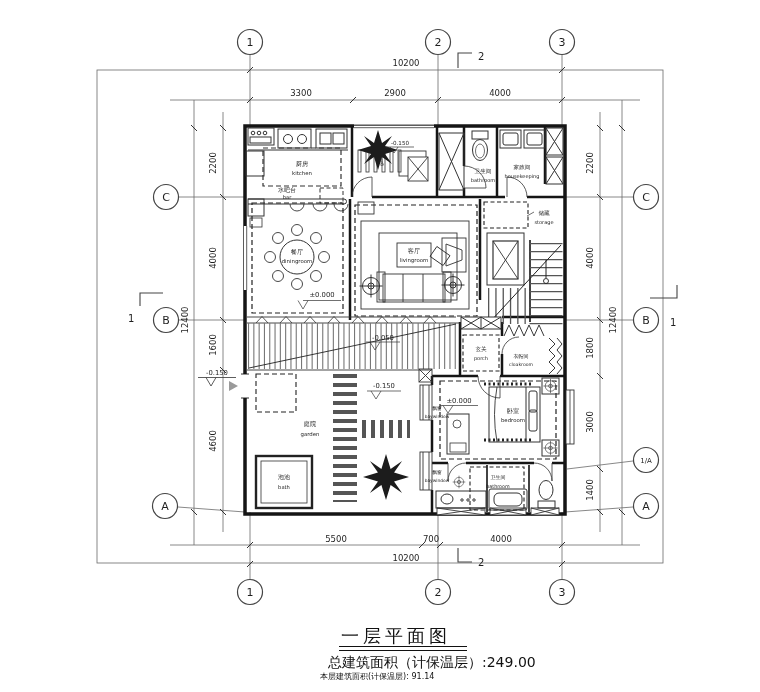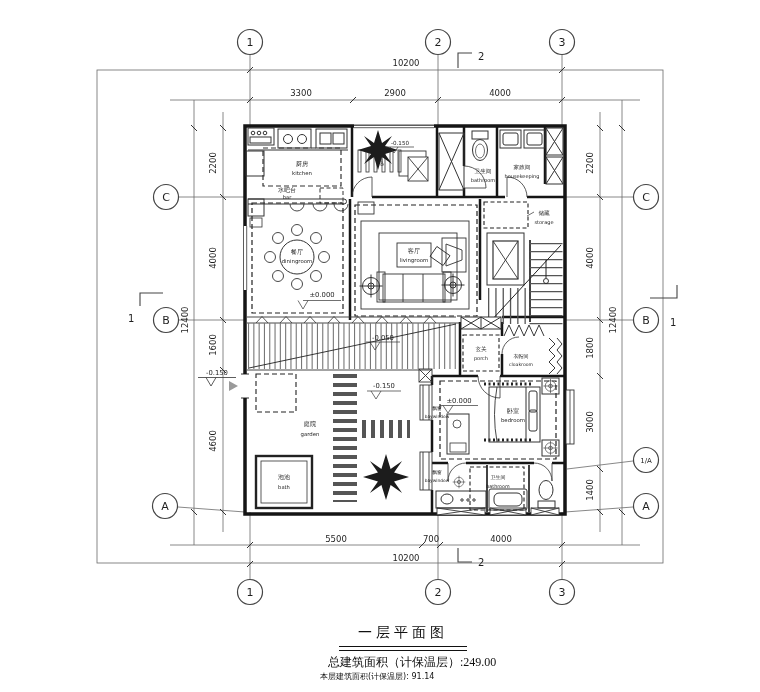--- a/index.html
+++ b/index.html
@@ -1,23 +1,23 @@
 <!DOCTYPE html>
 <html><head>
 <meta charset="utf-8">
 <style>
   html,body{margin:0;padding:0;background:#fff;}
   #stage{position:relative;width:760px;height:692px;background:#ffffff;overflow:hidden;
          font-family:"DejaVu Sans",sans-serif;color:#1a1a1a;}
   svg text{font-family:"DejaVu Sans",sans-serif;fill:#1f1f1f;}
-  .tb-title{position:absolute;left:341px;top:624px;width:124px;text-align:center;
-            font-size:14px;letter-spacing:4px;color:#111;}
+  .tb-title{position:absolute;left:341px;top:624px;width:124px;
+            font-size:18px;letter-spacing:4px;color:#111;}
   .tb-rule{position:absolute;left:339px;top:646px;width:128px;height:3px;
            border-top:1.6px solid #111;border-bottom:0.8px solid #111;}
-  .tb-l1{position:absolute;left:328px;top:654px;font-size:12px;color:#111;font-family:Liberation Serif, serif;}
+  .tb-l1{position:absolute;left:328px;top:654px;font-size:14px;color:#111;}
   .tb-l2{position:absolute;left:320px;top:671px;font-size:8px;color:#111;}
 </style>
 </head>
 <body>
 
 <div id="stage">
 <svg width="760" height="692" viewBox="0 0 760 692">
   <defs>
     <g id="xm" stroke="#333" fill="none" stroke-width="1">
       <circle r="8.5"></circle>

